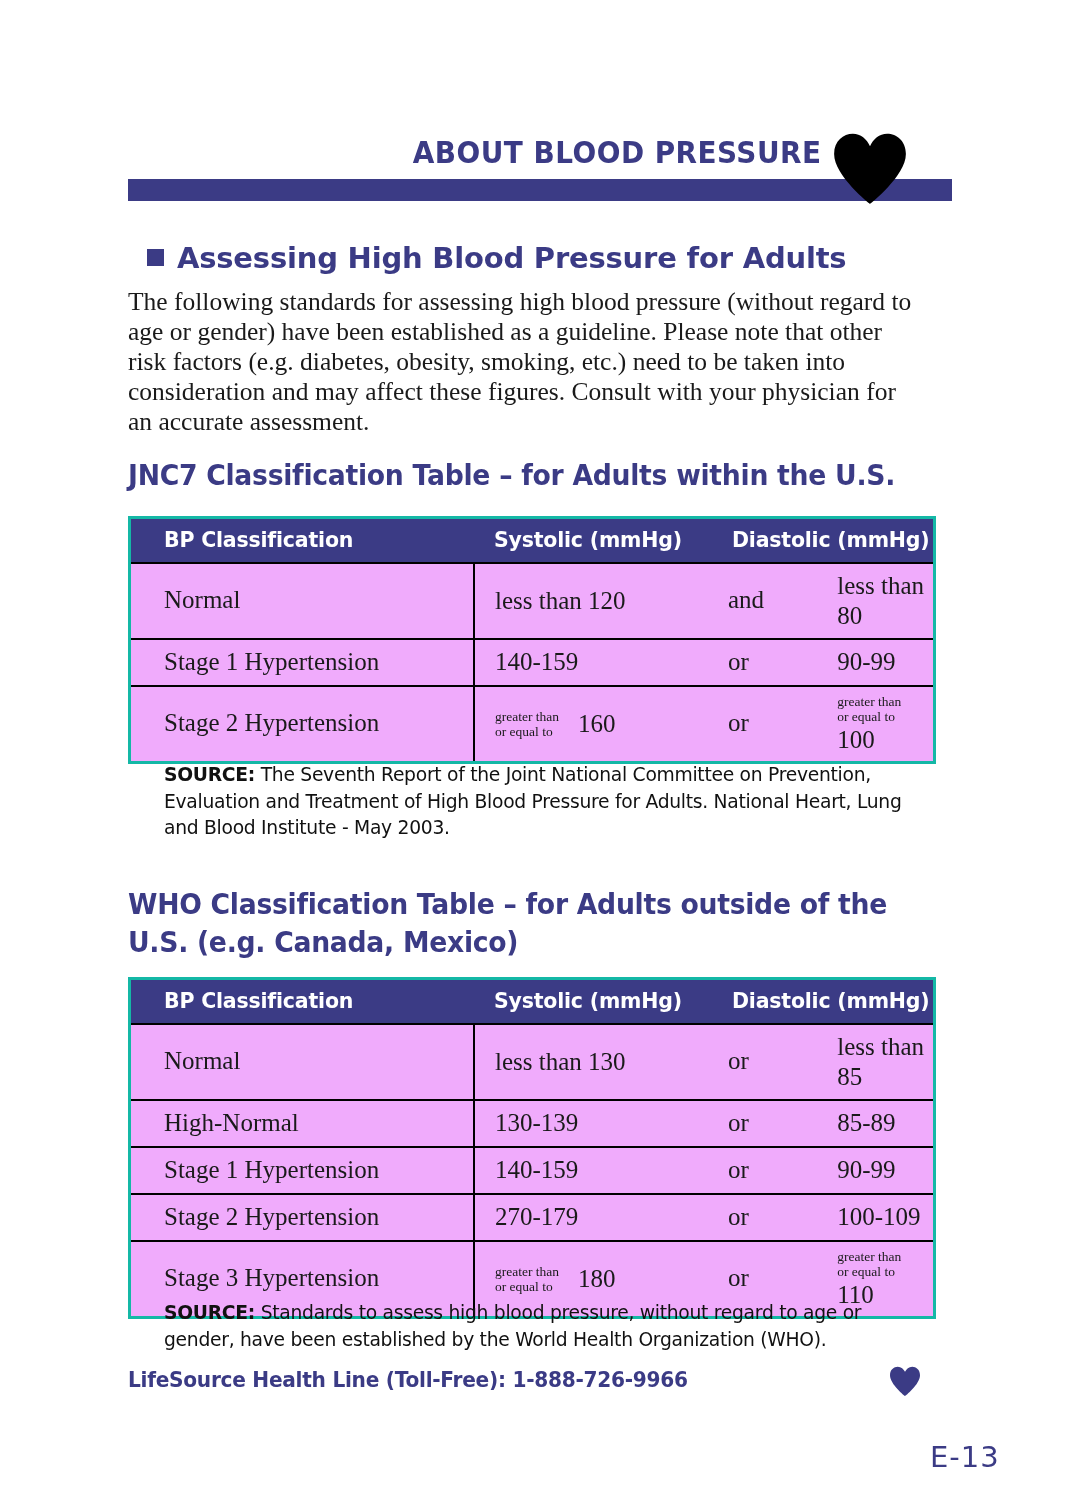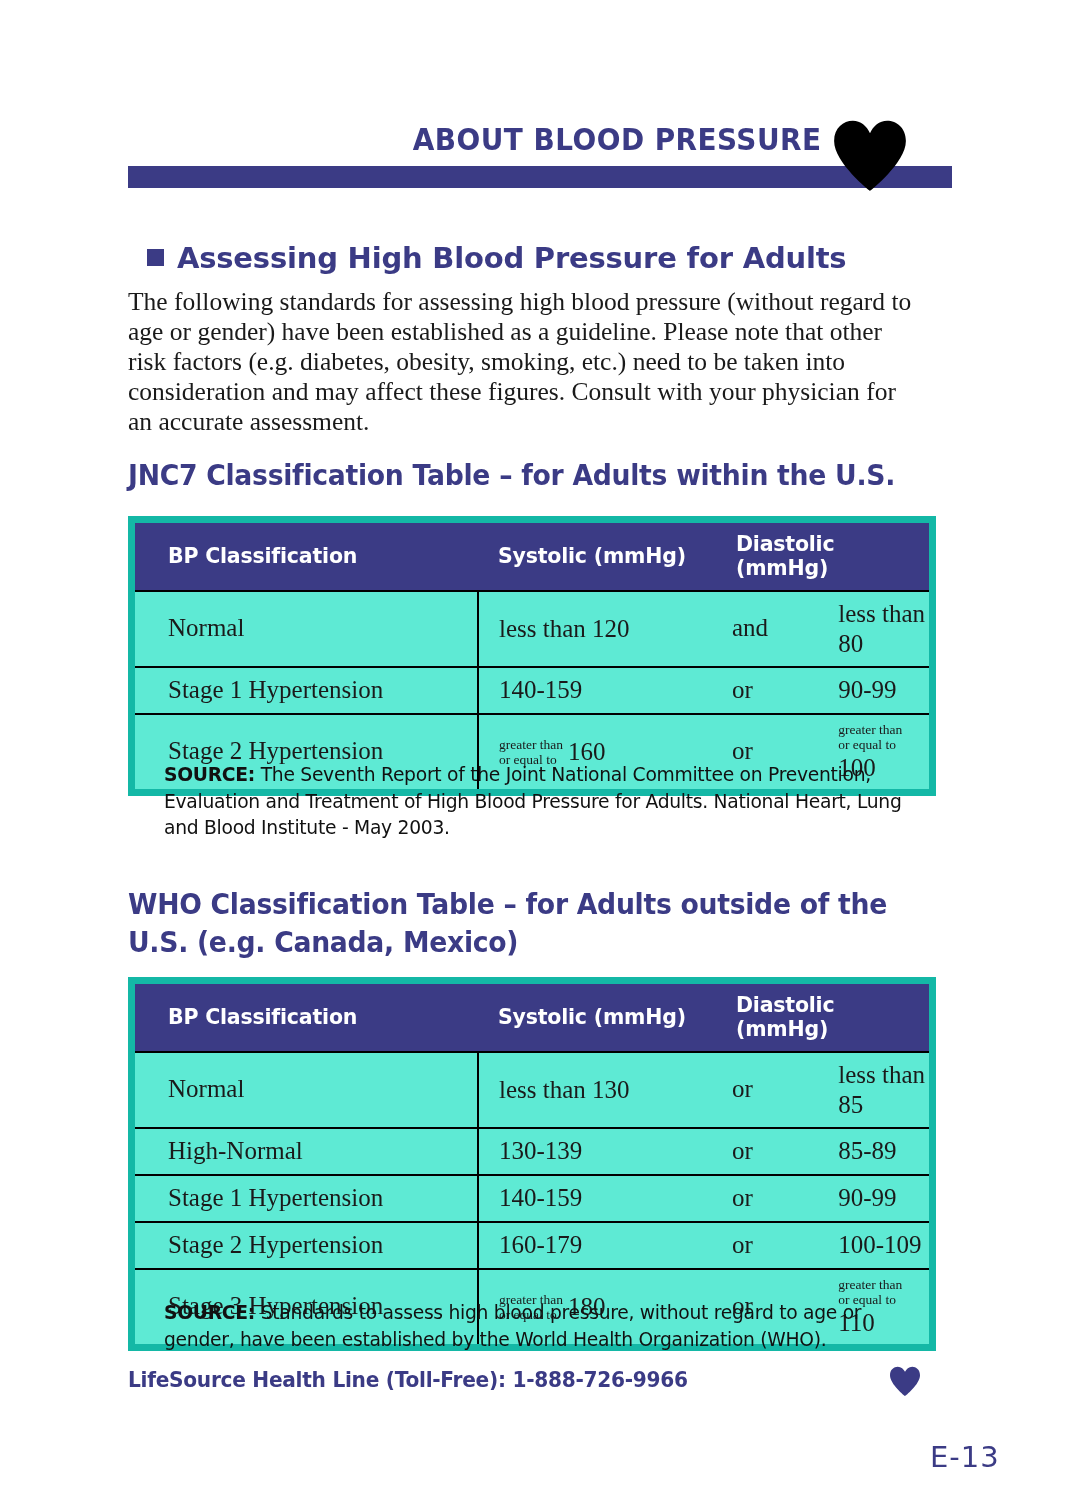--- a/index.html
+++ b/index.html
@@ -19,21 +19,21 @@
     position: absolute;
     left: 0; top: 0;
     width: 1080px;
     height: 1505px;
   }
 
   
   .header {
     position: absolute;
     left: 128px;
-    top: 122px;
+    top: 135px;
     width: 824px;
     height: 62px;
     text-align: right;
   }
   .header-title {
     position: absolute;
     right: 130px;
     top: 0px;
     font-family: "DejaVu Sans", sans-serif;
     font-weight: bold;
@@ -107,22 +107,22 @@
     transform: scaleX(0.97);
     transform-origin: left center;
   }
 
   
   .bp-table {
     position: absolute;
     left: 128px;
     width: 808px;
     border-collapse: collapse;
-    border: 7px solid #14b8a6;
-    background: #5eead4;
+    border: 3px solid #14b8a6;
+    background: #f0abfc;
     table-layout: fixed;
   }
   .bp-table th {
     background: #3b3b85;
     color: #ffffff;
     font-family: "DejaVu Sans", sans-serif;
     font-weight: bold;
     font-size: 20.5px;
     text-align: left;
     padding: 9px 0 10px 0;
@@ -152,21 +152,21 @@
 
   .bp-table tr.first-body td { border-top: 2.5px solid #000; }
 
   
   .ge {
     display: inline-block;
     font-family: "Liberation Serif", serif;
     font-size: 13.5px;
     line-height: 15px;
     vertical-align: middle;
-    margin-right: 5px;
+    margin-right: 19px;
     white-space: nowrap;
     color: #1a1a1a;
   }
   .ge span { display: block; }
   .ge-val { vertical-align: middle; }
 
   
   .source {
     position: absolute;
     left: 164px;
@@ -301,21 +301,21 @@
         <td class="dia"><span class="ge-val">85-89</span></td>
       </tr>
       <tr>
         <td class="cls">Stage 1 Hypertension</td>
         <td class="sys"><span class="ge-val">140-159</span></td>
         <td class="conj">or</td>
         <td class="dia"><span class="ge-val">90-99</span></td>
       </tr>
       <tr>
         <td class="cls">Stage 2 Hypertension</td>
-        <td class="sys"><span class="ge-val">160-179</span></td>
+        <td class="sys"><span class="ge-val">270-179</span></td>
         <td class="conj">or</td>
         <td class="dia"><span class="ge-val">100-109</span></td>
       </tr>
       <tr>
         <td class="cls">Stage 3 Hypertension</td>
         <td class="sys">
           <span class="ge">
             <span>greater than</span>
             <span>or equal to</span>
           </span><span class="ge-val">180</span>

